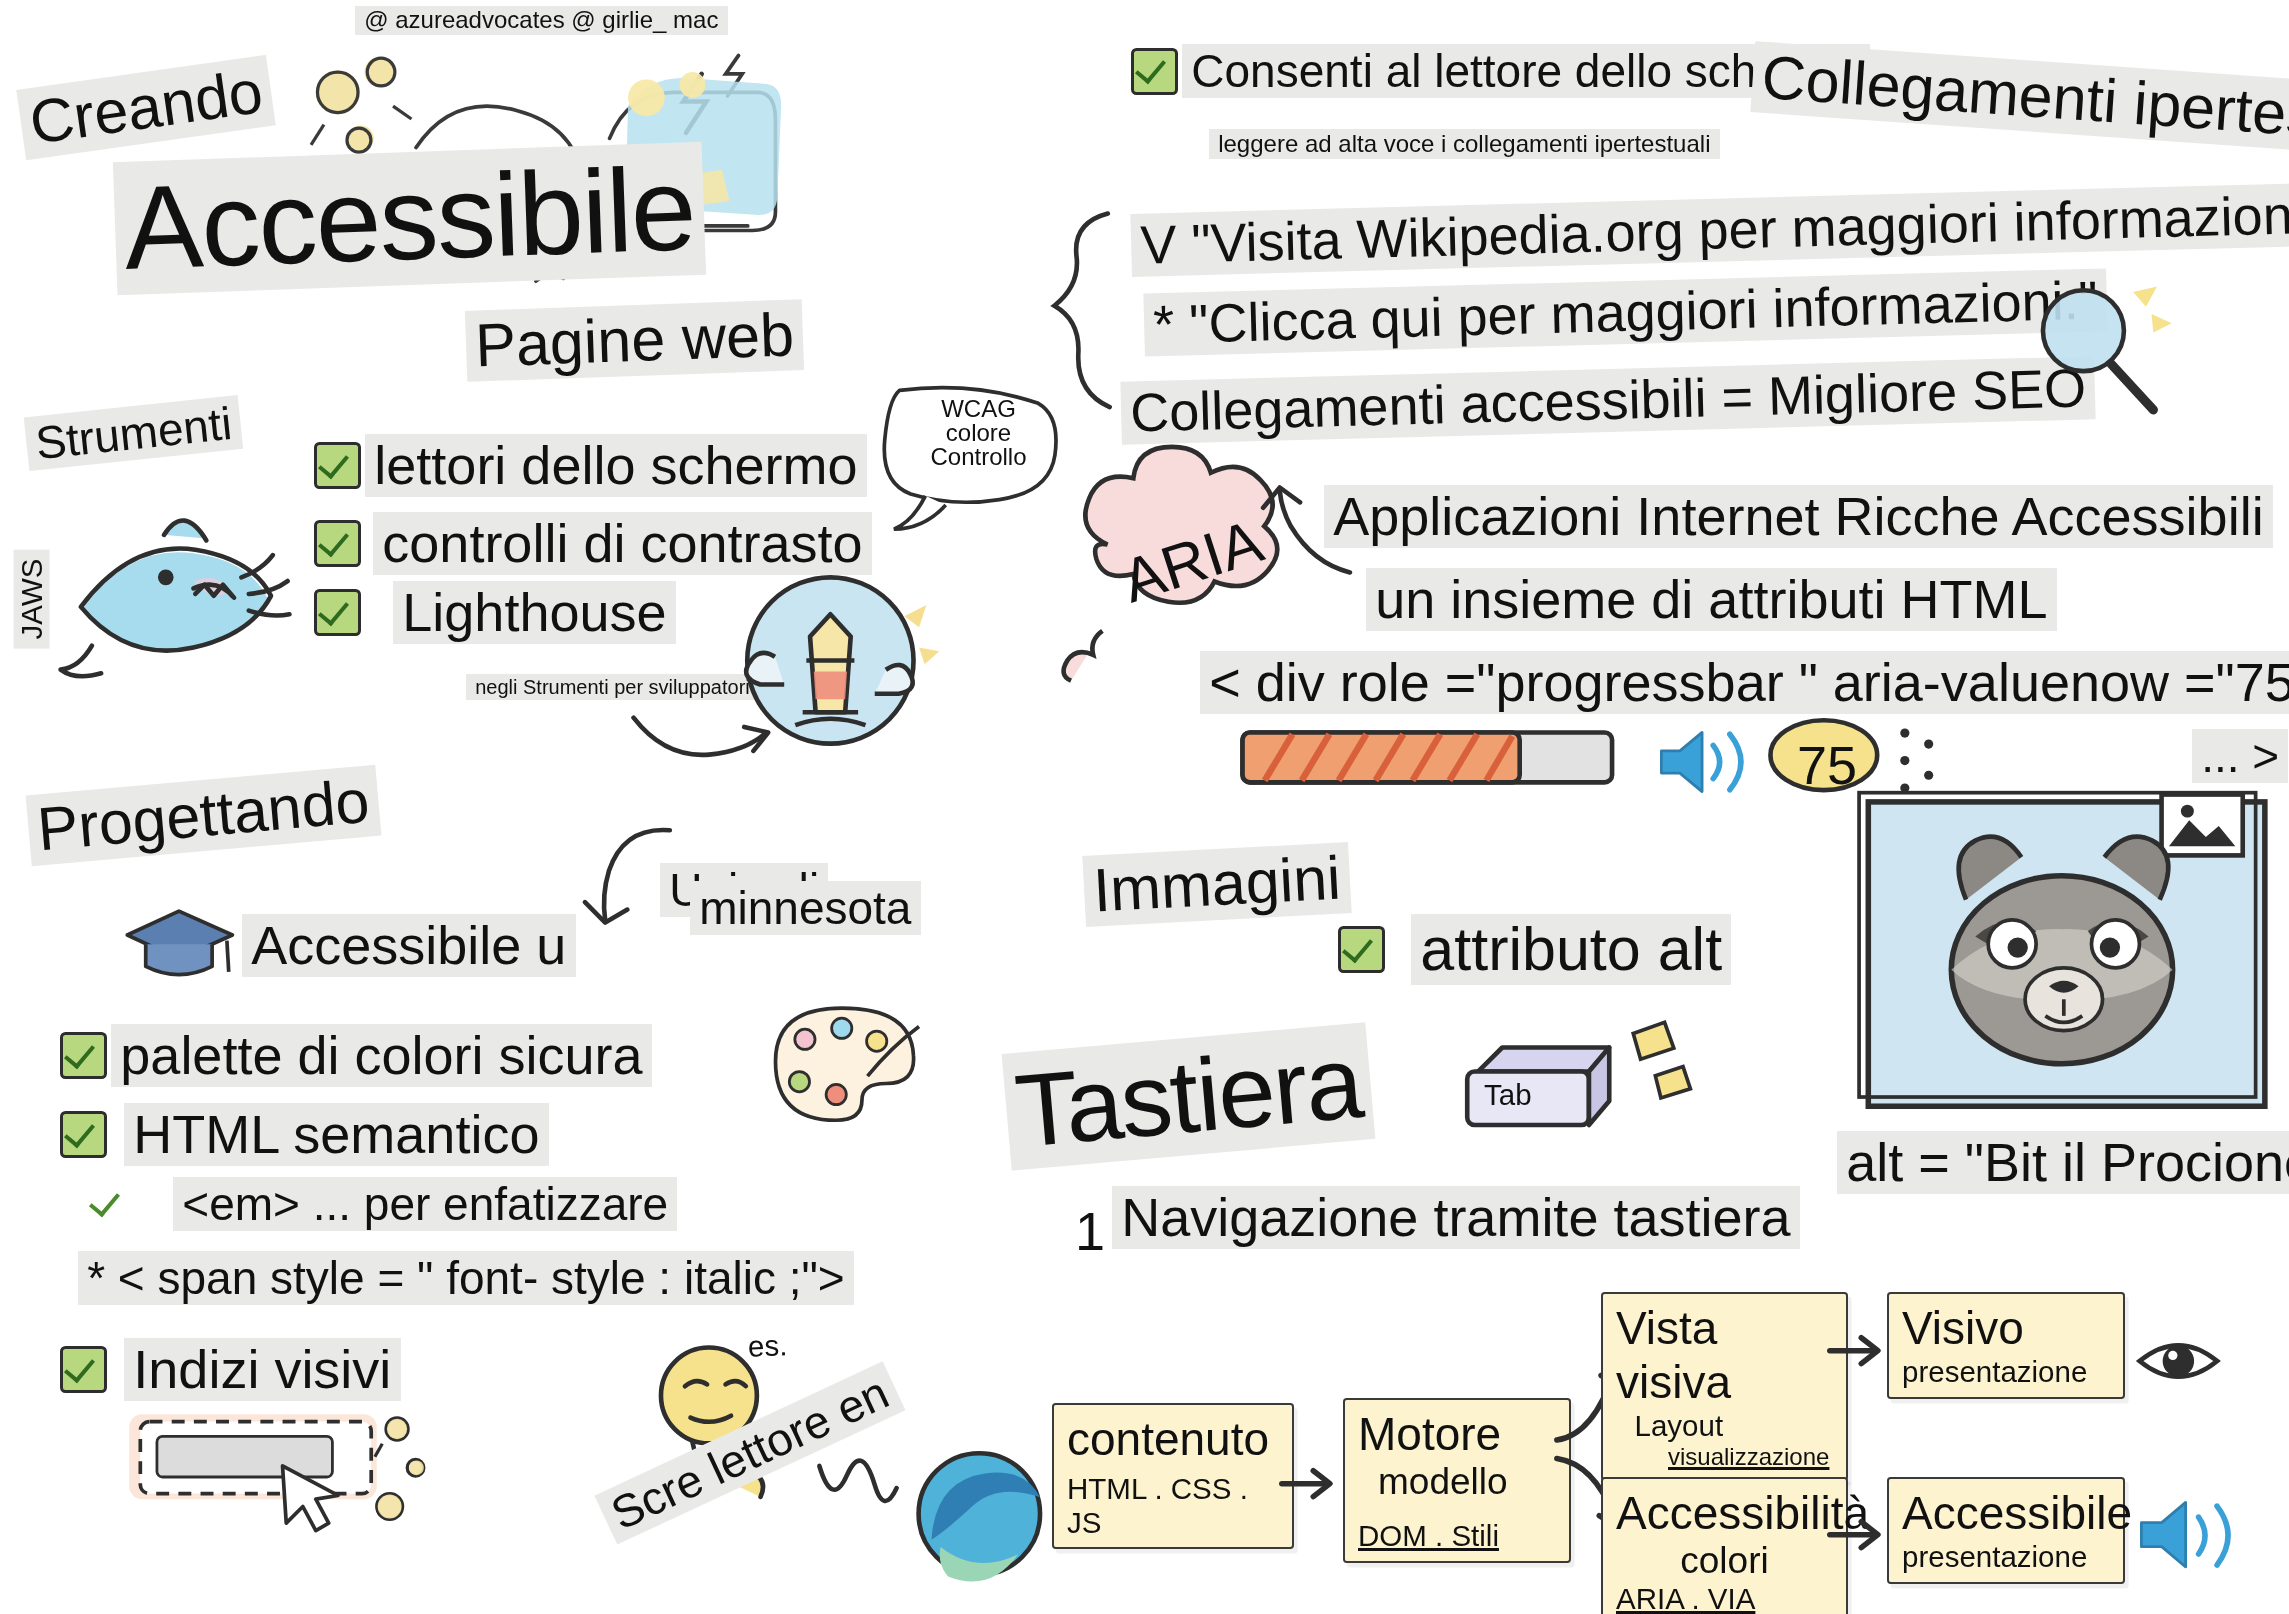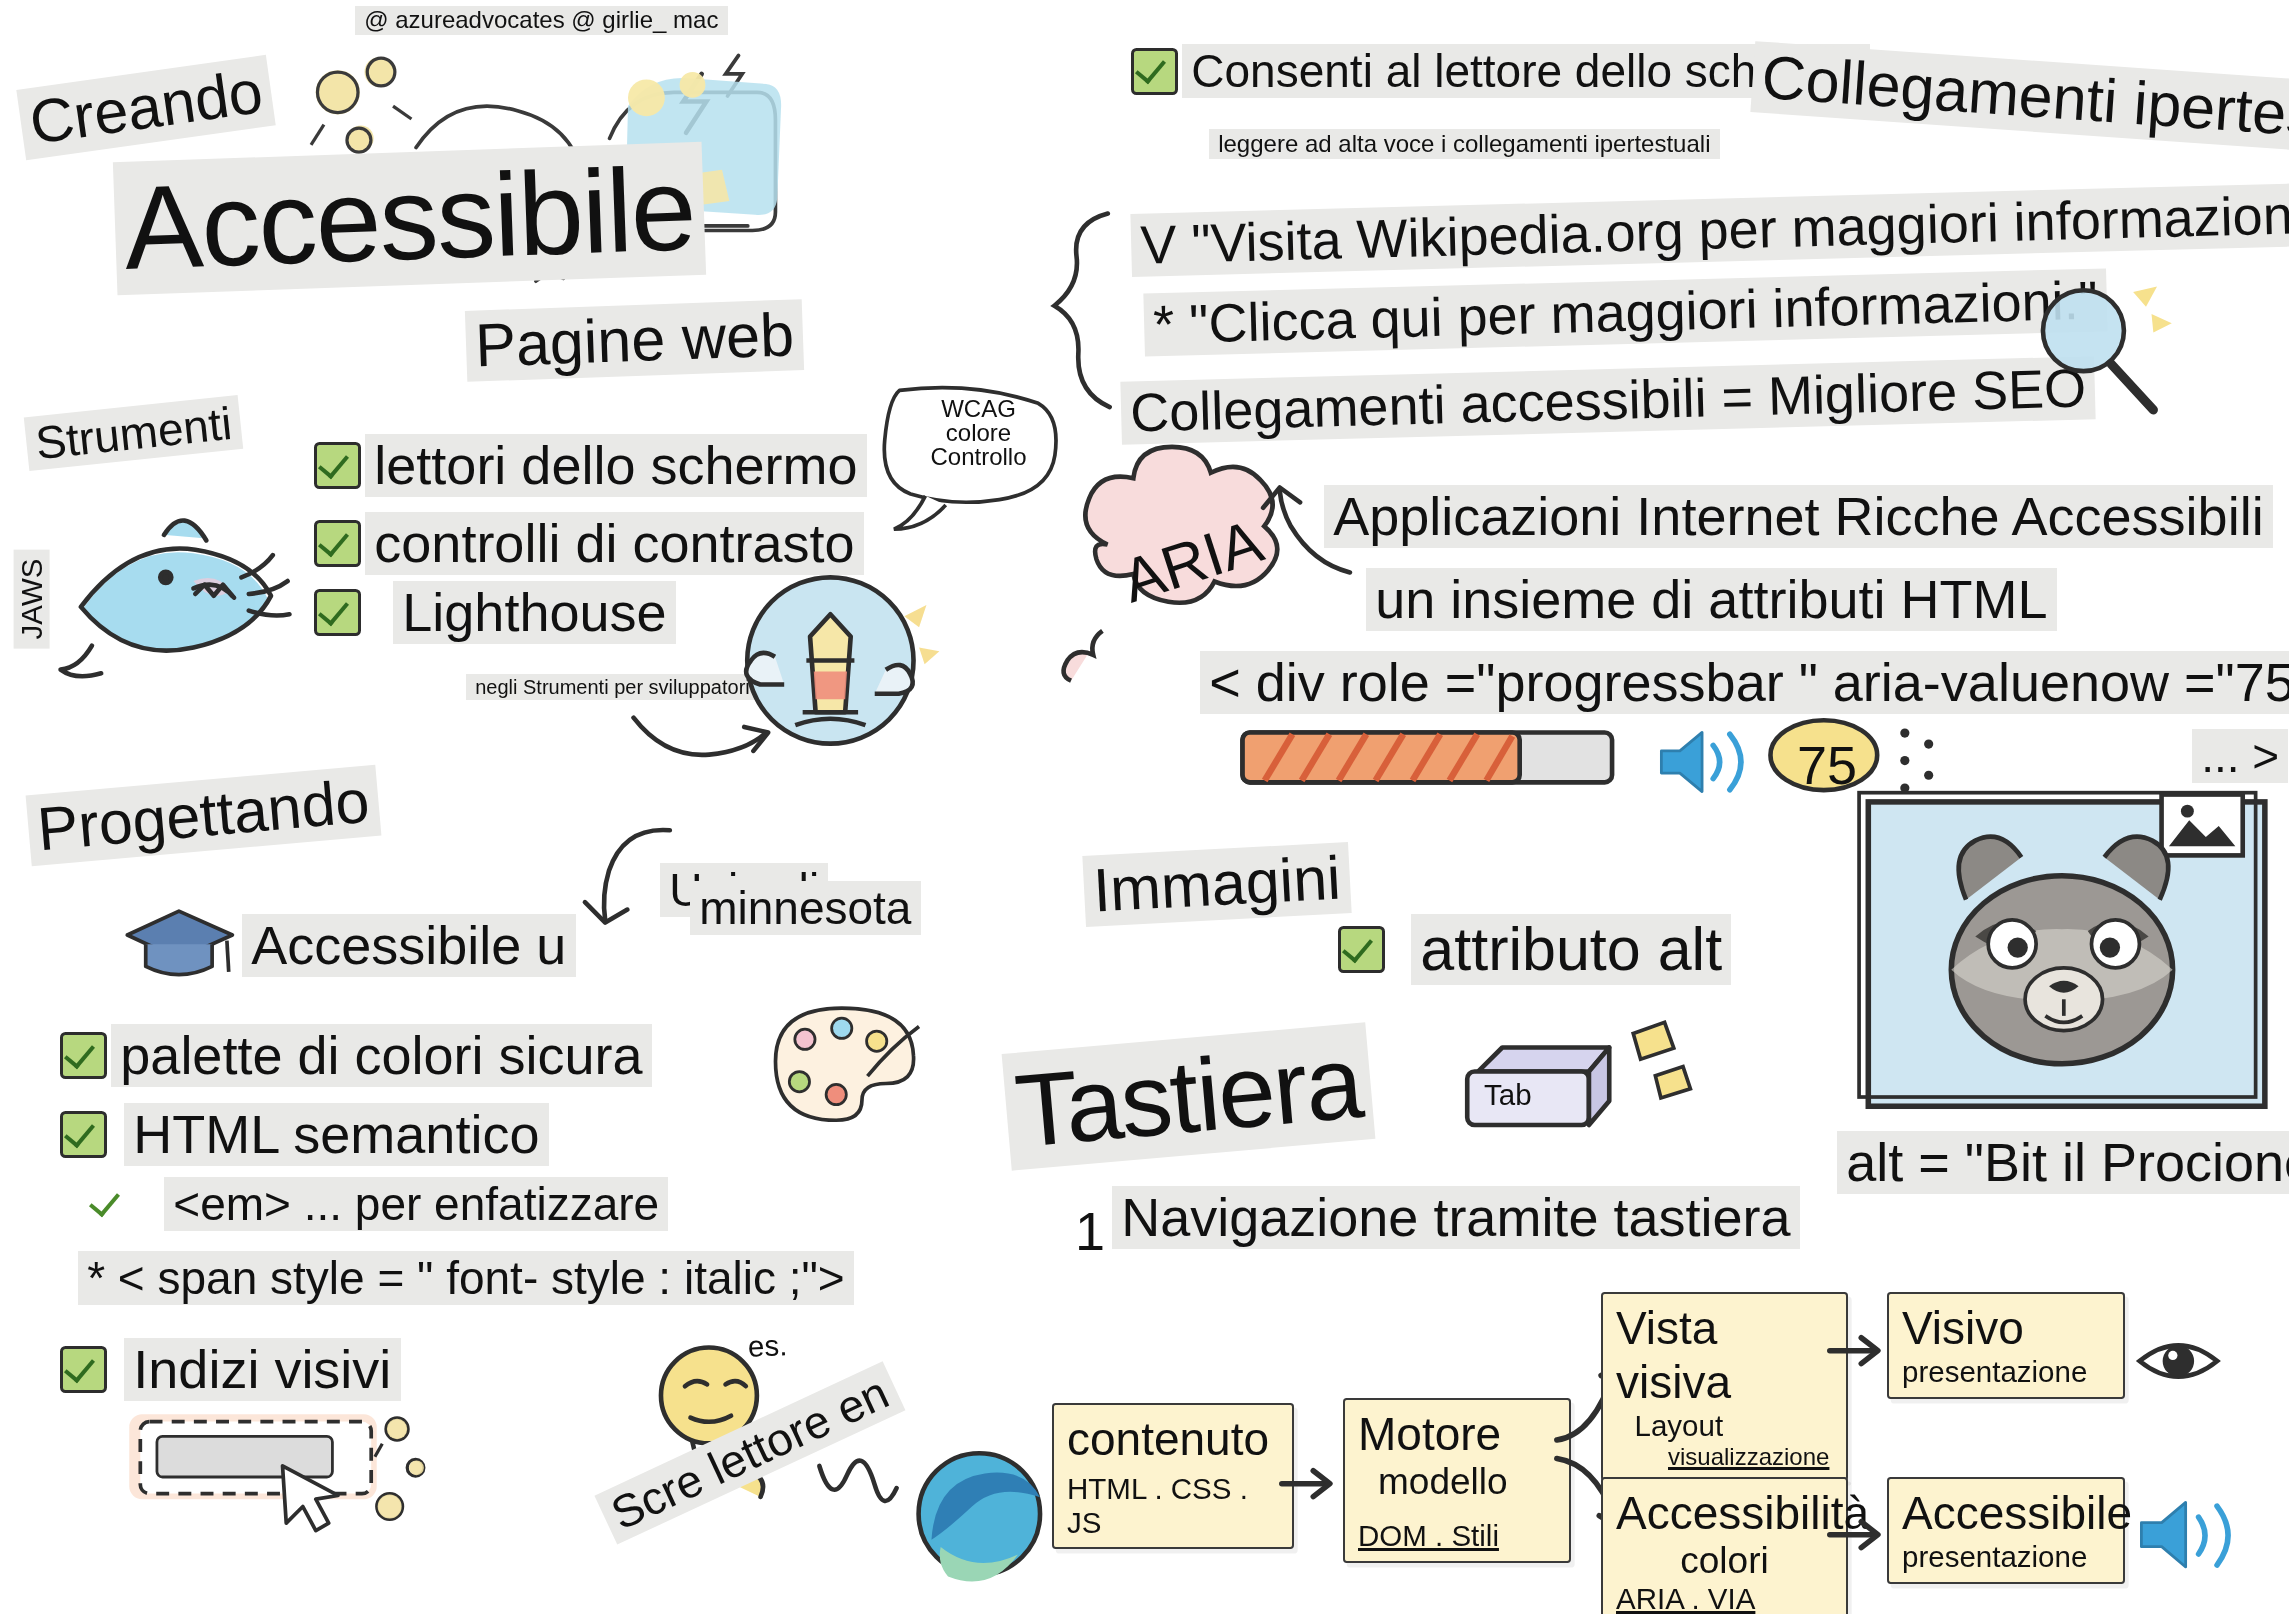--- a/index.html
+++ b/index.html
@@ -151,21 +151,21 @@
       <path d="M210 122 q24 8 44 4"></path>
     </g>
   </svg>
 
   <div class="abs" style="left:314px; top:434px;">
     <span class="chk"></span>
     <span class="hl h2" style="vertical-align:middle;">lettori dello schermo</span>
   </div>
   <div class="abs" style="left:314px; top:512px;">
     <span class="chk"></span>
-    <span class="hl h2" style="vertical-align:middle;">controlli di contrasto</span>
+    <span class="hl h2" style="vertical-align:middle;margin-left:8px;">controlli di contrasto</span>
   </div>
   <div class="abs" style="left:314px; top:581px;">
     <span class="chk"></span>
     <span class="hl h2" style="vertical-align:middle; margin-left:28px;">Lighthouse</span>
   </div>
 
   <div class="abs hl p4" style="left:466px; top:674px;">negli Strumenti per sviluppatori</div>
 
   <svg class="abs" style="left:881px; top:383px;" width="185" height="148" viewBox="0 0 200 160">
     <path d="M20 8 q80 -10 150 14 q24 14 18 56 q-6 40 -60 48 q-50 8 -96 -6 q-32 -12 -28 -58 q4 -44 16 -54 z" fill="#ffffff" stroke="#2e2e2e" stroke-width="4"></path>
@@ -234,21 +234,21 @@
   <div class="abs" style="left:60px; top:1024px;">
     <span class="chk"></span>
     <span class="hl h2" style="vertical-align:middle;">palette di colori sicura</span>
   </div>
   <div class="abs" style="left:60px; top:1103px;">
     <span class="chk"></span>
     <span class="hl h2" style="vertical-align:middle; margin-left:13px;">HTML semantico</span>
   </div>
   <div class="abs" style="left:88px; top:1177px;">
     <span class="chk plain"></span>
-    <span class="hl h3" style="vertical-align:middle; margin-left:31px;">&lt;em&gt; ... per enfatizzare</span>
+    <span class="hl h3" style="vertical-align:middle; margin-left:40px;">&lt;em&gt; ... per enfatizzare</span>
   </div>
   <div class="abs" style="left:60px; top:1338px;">
     <span class="chk"></span>
     <span class="hl h2" style="vertical-align:middle; margin-left:13px;">Indizi visivi</span>
   </div>
   <div class="abs hl h3" style="left:78px; top:1251px;">* &lt; span style = " font- style : italic ;"&gt;</div>
 
   <svg class="abs" style="left:120px; top:1403px;" width="314" height="148" viewBox="0 0 340 160">
     <rect x="10" y="12" width="268" height="92" rx="14" fill="#fbe0cf" opacity="0.8"></rect>
     <rect x="22" y="20" width="250" height="78" rx="10" fill="#ffffff" stroke="#2e2e2e" stroke-width="4" stroke-dasharray="14 10"></rect>

